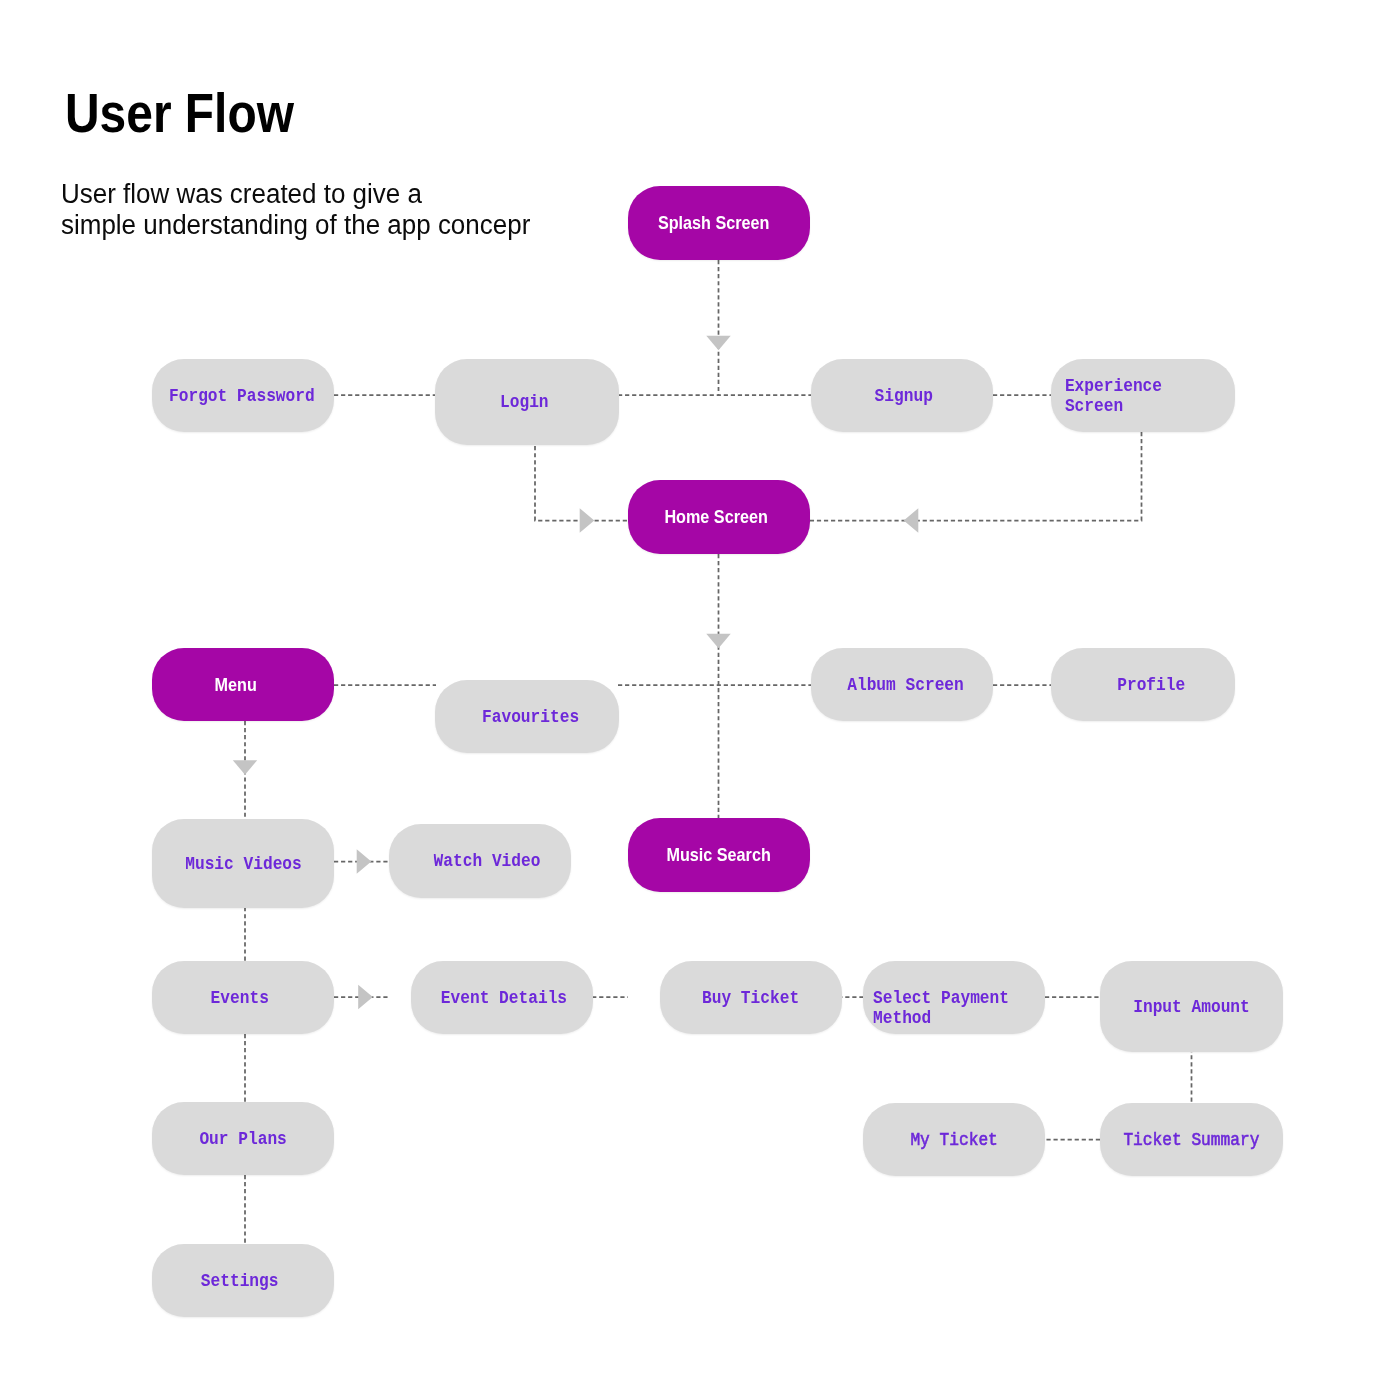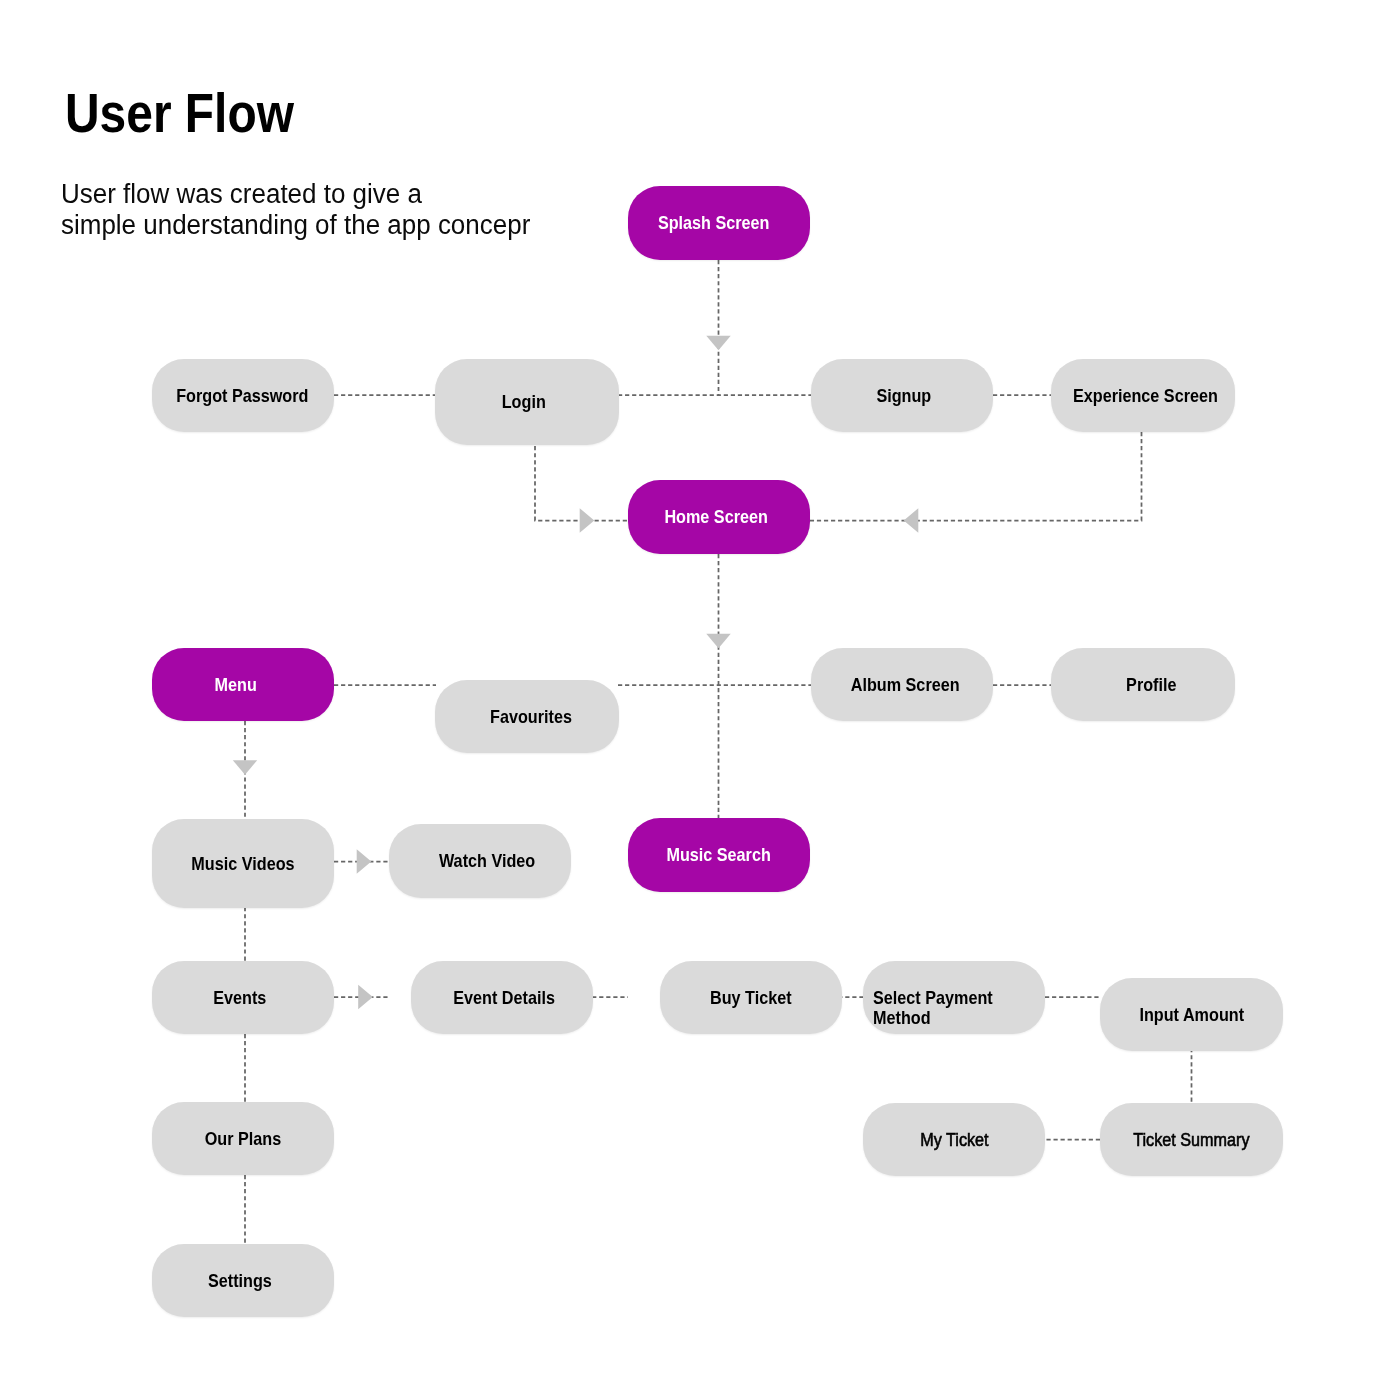--- a/index.html
+++ b/index.html
@@ -5,21 +5,21 @@
 <style>
   html,body{margin:0;padding:0;}
   body{width:1400px;height:1400px;background:#ffffff;font-family:"Liberation Sans",sans-serif;overflow:hidden;-webkit-font-smoothing:antialiased;}
   #stage{position:relative;width:1400px;height:1400px;}
   #page-title{position:absolute;left:65px;top:86px;font-size:55.2px;font-weight:bold;color:#000;line-height:1;transform:scaleX(0.868) translateZ(0);transform-origin:0 0;-webkit-font-smoothing:antialiased;}
   #subtitle{position:absolute;left:61px;top:178.5px;font-size:27px;font-weight:normal;color:#0b0b0b;line-height:31.4px;white-space:pre-line;transform:scaleX(0.962) translateZ(0);transform-origin:0 0;-webkit-font-smoothing:antialiased;}
   #edges{position:absolute;left:0;top:0;width:1400px;height:1400px;}
   .node{position:absolute;display:flex;align-items:center;justify-content:center;text-align:left;border-radius:32px;box-sizing:border-box;box-shadow:0 1px 2px rgba(0,0,0,0.07);font-size:18.2px;font-weight:bold;line-height:20px;}
   .node > span{display:inline-block;transform:scaleX(0.89) translateZ(0);-webkit-font-smoothing:antialiased;}
   .node.two > span{margin-bottom:-20px;}
-  .node.gray{background:#dadada;color:#000000;}
+  .node.gray{background:#dadada;color:#6d28d9;font-family:Liberation Mono, monospace;}
   .node.purple{background:#a506a6;color:#fff;}
   .node.reg{font-weight:normal;}
   .node.reg > span{-webkit-text-stroke:0.6px currentColor;}
 </style>
 </head>
 <body>
 
 <div id="stage">
   <div id="page-title">User Flow</div>
   <div id="subtitle">User flow was created to give a
@@ -141,21 +141,21 @@
       </div>
       <div class="node gray" style="left: 411px; top: 961px; width: 182px; height: 73px;">
         <span style="margin-left: 4px;">Event Details</span>
       </div>
       <div class="node gray" style="left: 660px; top: 961px; width: 182px; height: 73px;">
         <span>Buy Ticket</span>
       </div>
       <div class="node gray two" style="left: 863px; top: 961px; width: 182px; height: 73px;">
         <span>Select Payment Method</span>
       </div>
-      <div class="node gray" style="left: 1100px; top: 961px; width: 183px; height: 73px; margin-top: 17px;">
+      <div class="node gray" style="left: 1100px; top: 961px; width: 183px; height: 91px;">
         <span>Input Amount</span>
       </div>
       <div class="node gray" style="left: 152px; top: 1102px; width: 182px; height: 73px;">
         <span>Our Plans</span>
       </div>
       <div class="node gray reg" style="left: 863px; top: 1103px; width: 182px; height: 73px;">
         <span>My Ticket</span>
       </div>
       <div class="node gray reg" style="left: 1100px; top: 1103px; width: 183px; height: 73px;">
         <span>Ticket Summary</span>

